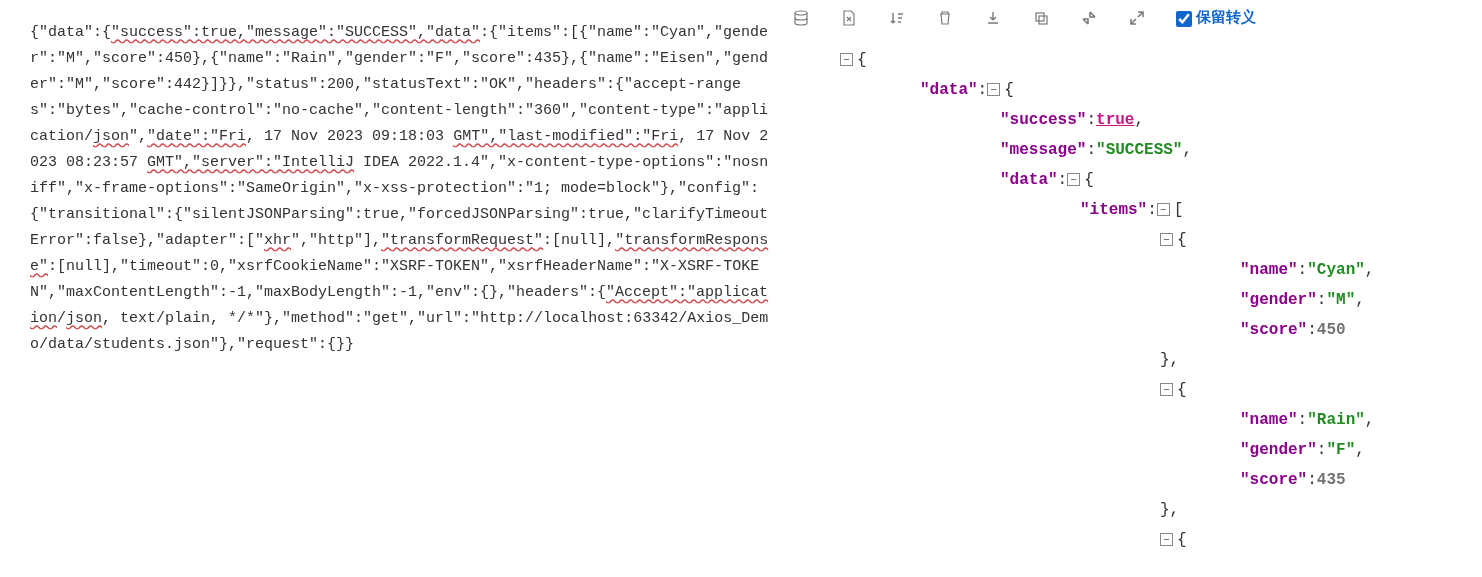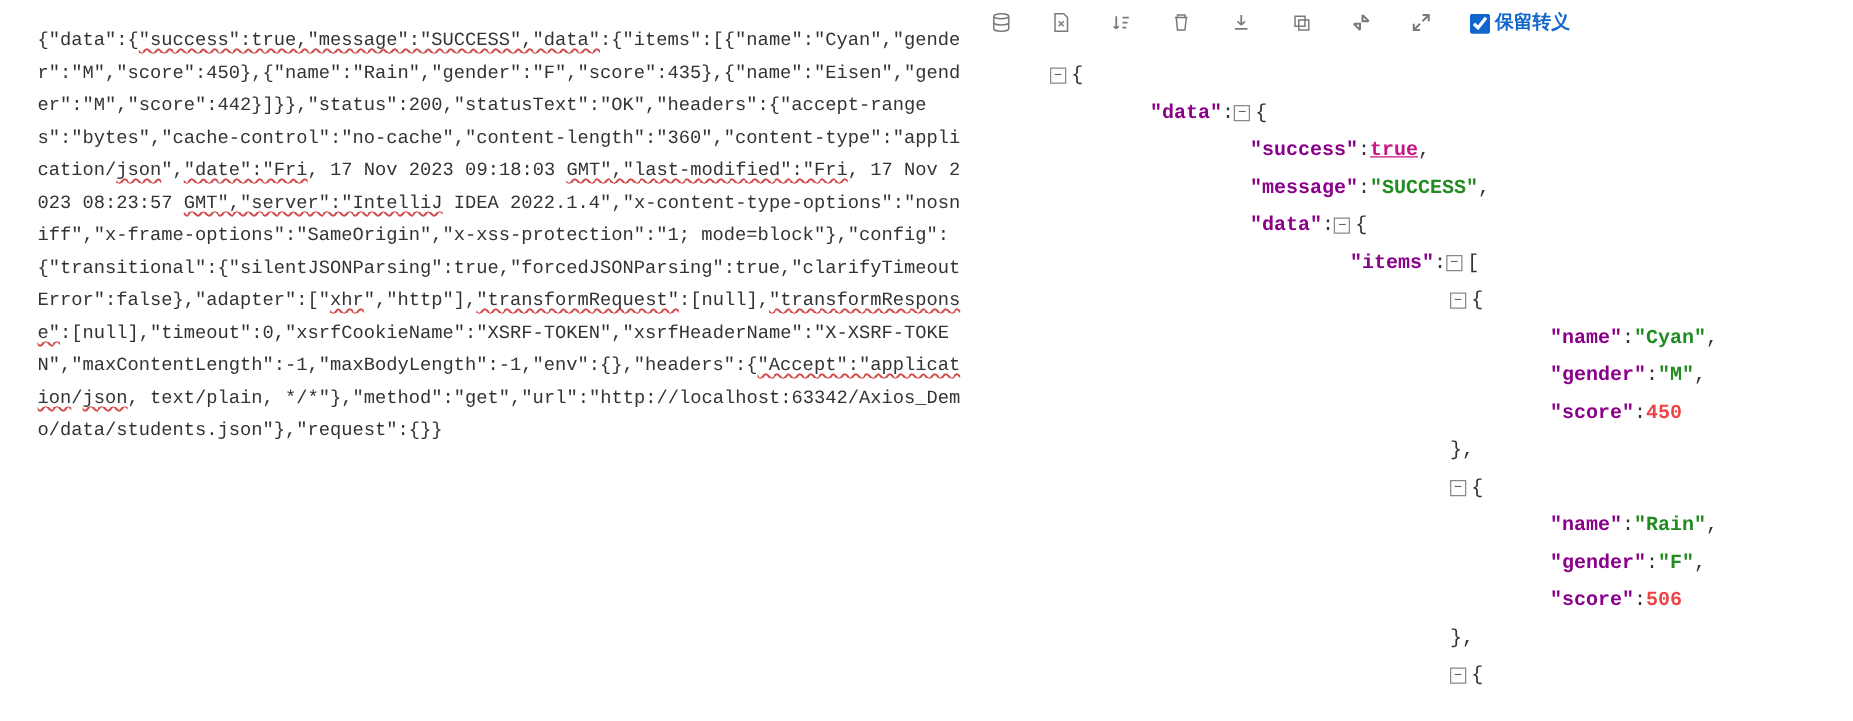--- a/index.html
+++ b/index.html
@@ -79,21 +79,21 @@
   color: #555;
   margin-right: 4px;
   vertical-align: 1px;
   cursor: pointer;
   font-family: sans-serif;
 }
 .key { color: #8b008b; font-weight: 600; }
 .colon { color: #333; }
 .str { color: #228B22; font-weight: 600; }
 .kw { color: #c71585; font-weight: 600; text-decoration: underline; }
-.num { color: #ef4444; font-weight: 600; }
+.num { color: #737373; font-weight: 600; }
 .brace { color: #333; }
 .brack { color: #333; }
 .underline { text-decoration: underline wavy #d14c4c; text-decoration-skip-ink: none; text-underline-offset: 2px; }
 </style>
 </head>
 <body>
 
 <div class="container">
   <div class="left-pane"><span>{"data":{</span><span class="underline">"success":true,"message":"SUCCESS","data"</span><span>:{"items":[{"name":"Cyan","gender":"M","score":450},{"name":"Rain","gender":"F","score":435},{"name":"Eisen","gender":"M","score":442}]}},"status":200,"statusText":"OK","headers":{"accept-ranges":"bytes","cache-control":"no-cache","content-length":"360","content-type":"application/</span><span class="underline">json</span><span>",</span><span class="underline">"date":"Fri</span><span>, 17 Nov 2023 09:18:03 </span><span class="underline">GMT","last-modified":"Fri</span><span>, 17 Nov 2023 08:23:57 </span><span class="underline">GMT","server":"IntelliJ</span><span> IDEA 2022.1.4","x-content-type-options":"nosniff","x-frame-options":"SameOrigin","x-xss-protection":"1; mode=block"},"config":{"transitional":{"silentJSONParsing":true,"forcedJSONParsing":true,"clarifyTimeoutError":false},"adapter":["</span><span class="underline">xhr</span><span>","http"],</span><span class="underline">"transformRequest"</span><span>:[null],</span><span class="underline">"transformResponse"</span><span>:[null],"timeout":0,"xsrfCookieName":"XSRF-TOKEN","xsrfHeaderName":"X-XSRF-TOKEN","maxContentLength":-1,"maxBodyLength":-1,"env":{},"headers":{</span><span class="underline">"Accept":"application</span><span>/</span><span class="underline">json</span><span>, text/plain, */*"},"method":"get","url":"http://localhost:63342/Axios_Demo/data/students.json"},"request":{}}</span></div>
 
@@ -165,19 +165,19 @@
 
       <div class="lvl-4"><span class="toggle">−</span><span class="brace">{</span></div>
       <div class="lvl-5"><span class="key">"name"</span><span class="colon">:</span><span class="str">"Cyan"</span><span>,</span></div>
       <div class="lvl-5"><span class="key">"gender"</span><span class="colon">:</span><span class="str">"M"</span><span>,</span></div>
       <div class="lvl-5"><span class="key">"score"</span><span class="colon">:</span><span class="num">450</span></div>
       <div class="lvl-4"><span class="brace">},</span></div>
 
       <div class="lvl-4"><span class="toggle">−</span><span class="brace">{</span></div>
       <div class="lvl-5"><span class="key">"name"</span><span class="colon">:</span><span class="str">"Rain"</span><span>,</span></div>
       <div class="lvl-5"><span class="key">"gender"</span><span class="colon">:</span><span class="str">"F"</span><span>,</span></div>
-      <div class="lvl-5"><span class="key">"score"</span><span class="colon">:</span><span class="num">506</span></div>
+      <div class="lvl-5"><span class="key">"score"</span><span class="colon">:</span><span class="num">435</span></div>
       <div class="lvl-4"><span class="brace">},</span></div>
 
       <div class="lvl-4"><span class="toggle">−</span><span class="brace">{</span></div>
     </div>
   </div>
 </div>
 
 </body></html>

